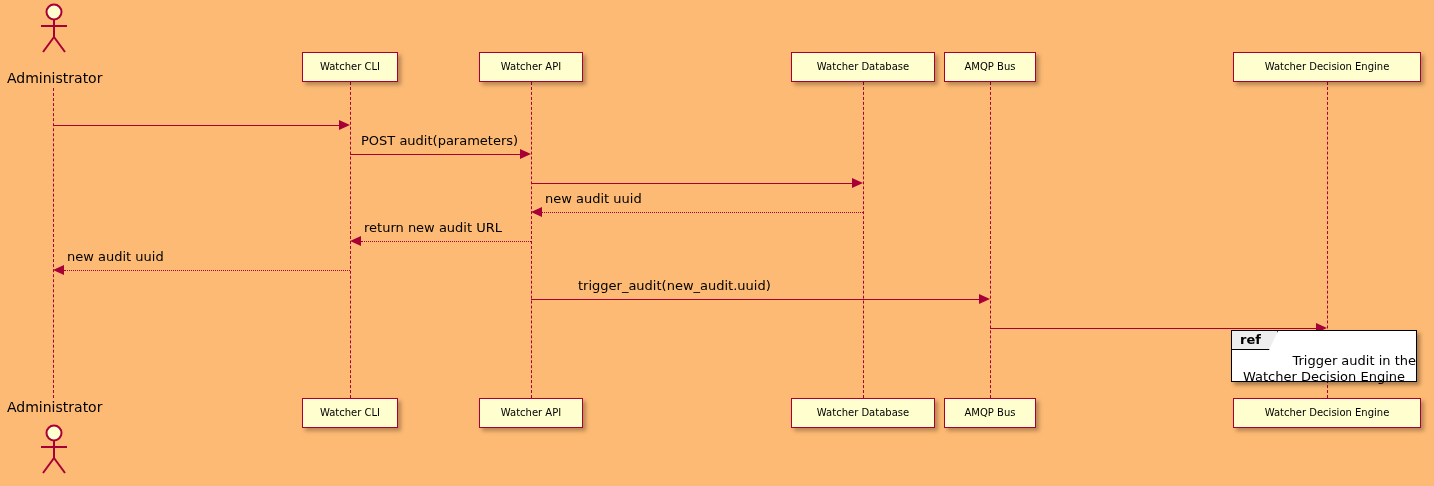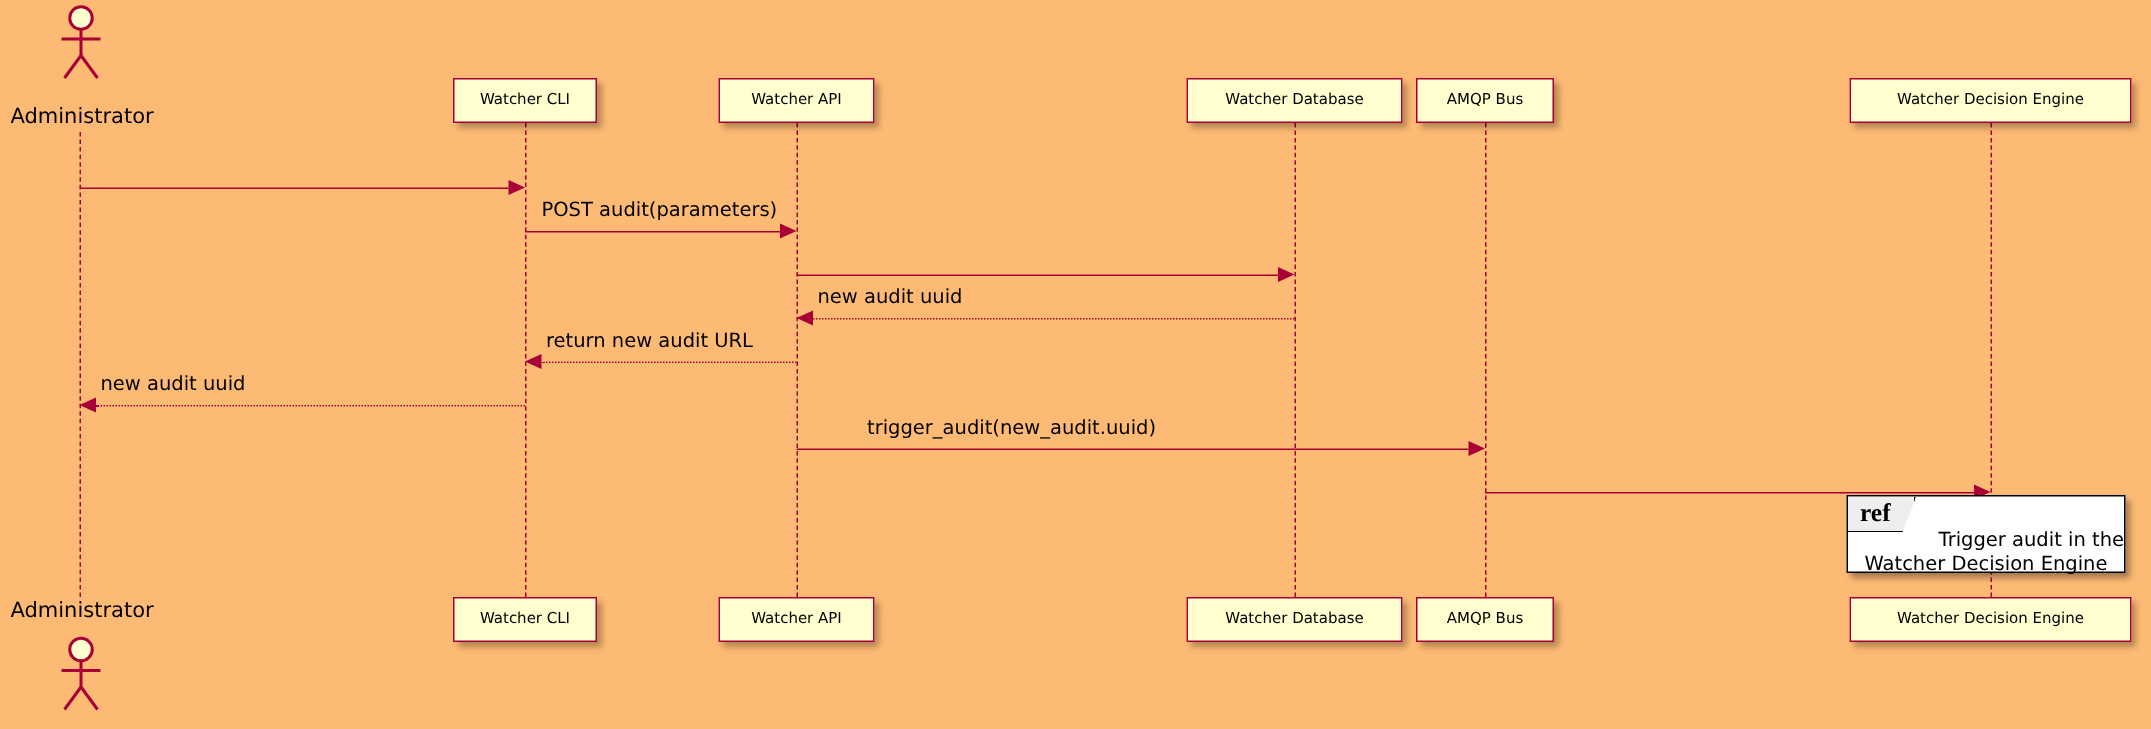--- a/index.html
+++ b/index.html
@@ -103,27 +103,26 @@
     z-index: 6;
   }
   .ref-tab {
     position: absolute;
     left: 0;
     top: 0;
     box-sizing: border-box;
     background: #EEEEEE;
     border-right: 1.5px solid #000000;
     border-bottom: 1.5px solid #000000;
-    font-size: 17px;
+    font-size: 13px;
     font-weight: bold;
     color: #000000;
     padding: 2px 16px 2px 8px;
     line-height: 1.1;
     clip-path: polygon(0 0, 100% 0, calc(100% - 9px) 100%, 0 100%);
-    font-family: Liberation Serif, serif;
   }
   .ref-text {
     position: absolute;
     left: 0;
     right: 0;
     text-align: center;
     font-size: 13px;
     color: #000000;
     line-height: 1.25;
   }

